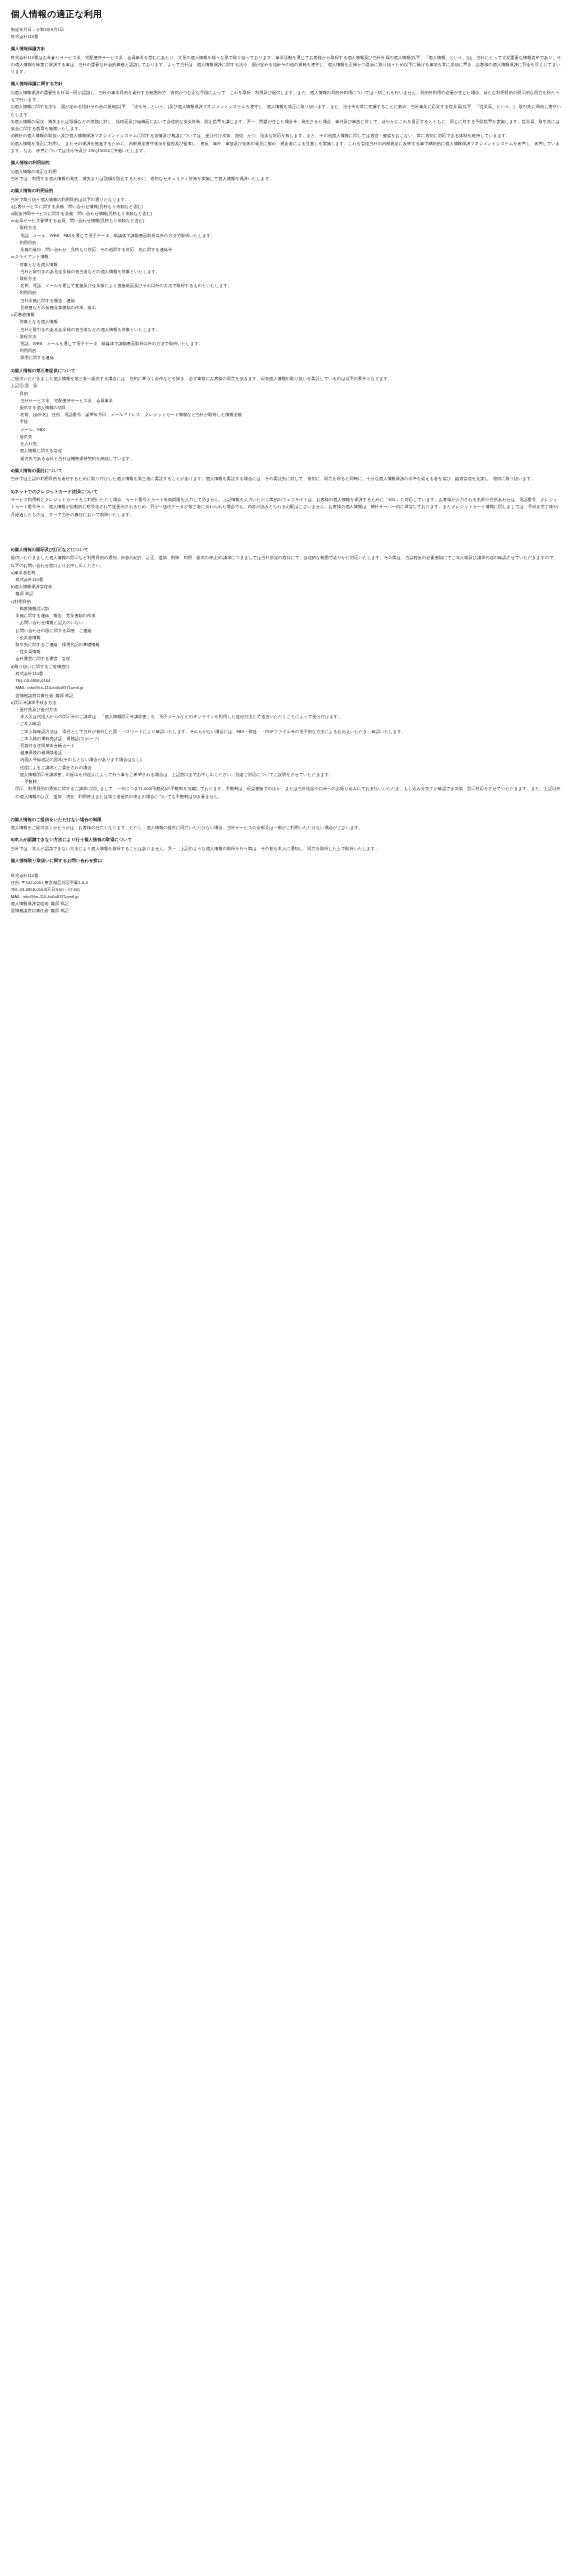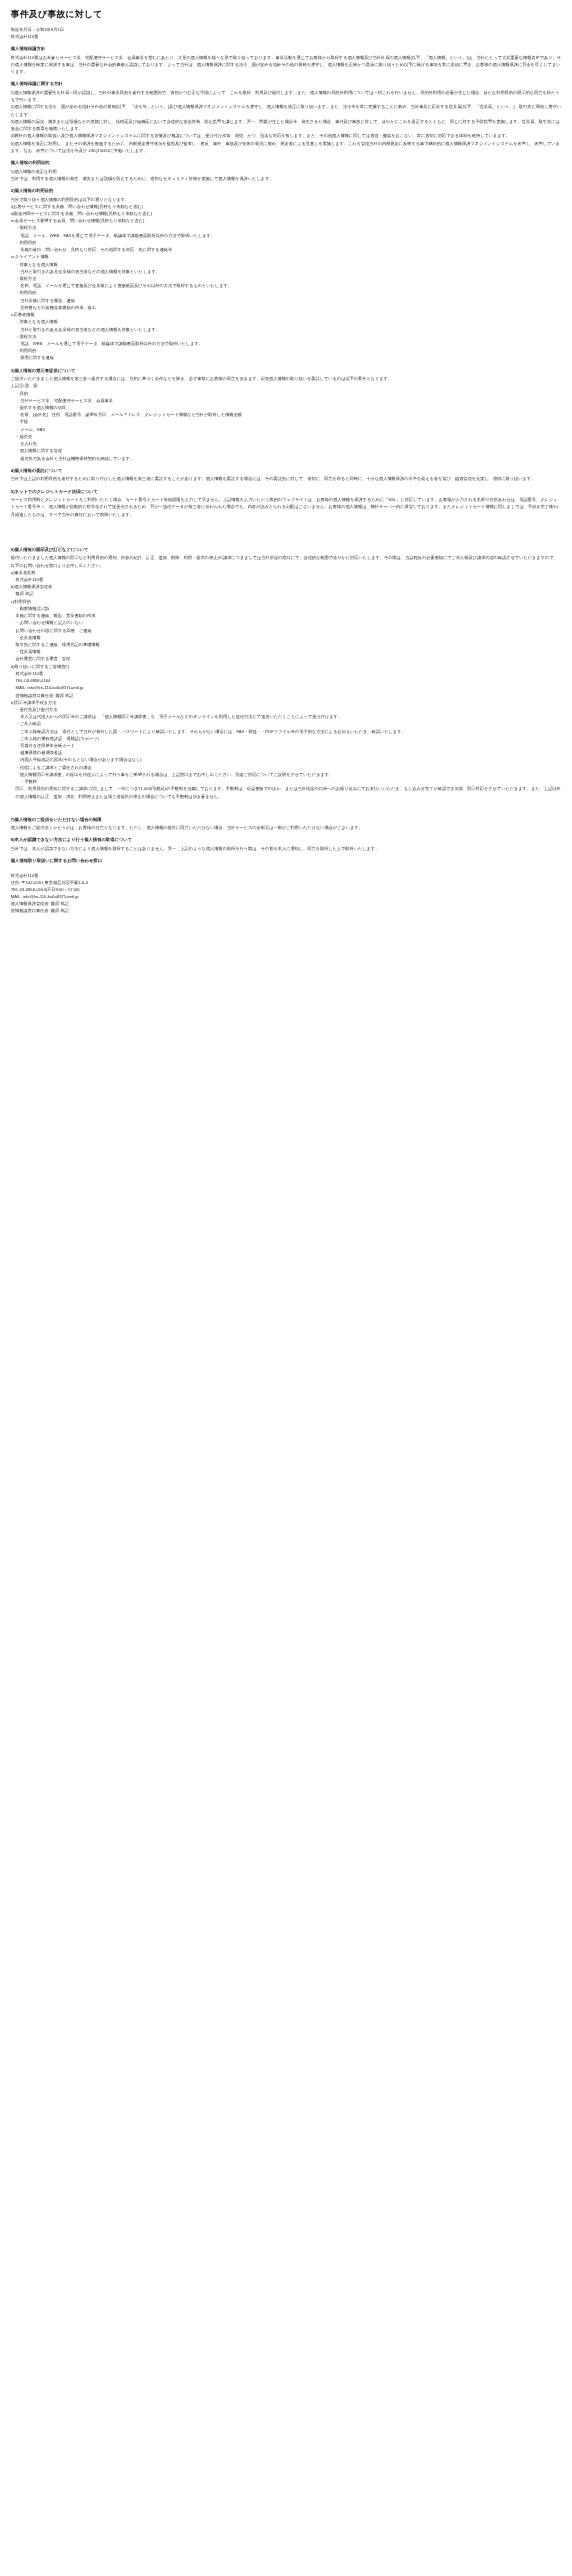--- a/index.html
+++ b/index.html
@@ -70,21 +70,21 @@
     line-height: 1.7;
   }
   .spacer-big { height: 23px; }
   .spacer-mid { height: 10.8px; }
 </style>
 </head>
 <body>
 
 <div class="page">
 
-  <h1 class="doc-title">事件及び事故に対して</h1>
+  <h1 class="doc-title">個人情報の適正な利用</h1>
 
   <div class="meta blk">
     <div>制定年月日：令和3年9月1日</div>
     <div>株式会社110番</div>
   </div>
 
   <h2 class="sec-title">個人情報保護方針</h2>
   <p class="para gap-m">株式会社110番はお墓参りサービス業、宅配便仲サービス業、会員事業を営むにあたり、大量の個人情報を様々な形で取り扱っております。事業活動を通じてお客様から取得する個人情報及び当社社員の個人情報(以下、「個人情報」という。)は、当社にとって大変重要な情報資産であり、その個人情報を確実に保護する事は、当社の重要な社会的責務と認識しております。よって当社は、個人情報保護に関する法令、国が定める指針その他の規範を遵守し、個人情報を正確かつ最新に取り扱うため以下に掲げる事項を常に念頭に置き、お客様の個人情報保護に万全を尽くしてまいります。</p>
 
   <h2 class="sec-title">個人情報保護に関する方針</h2>

